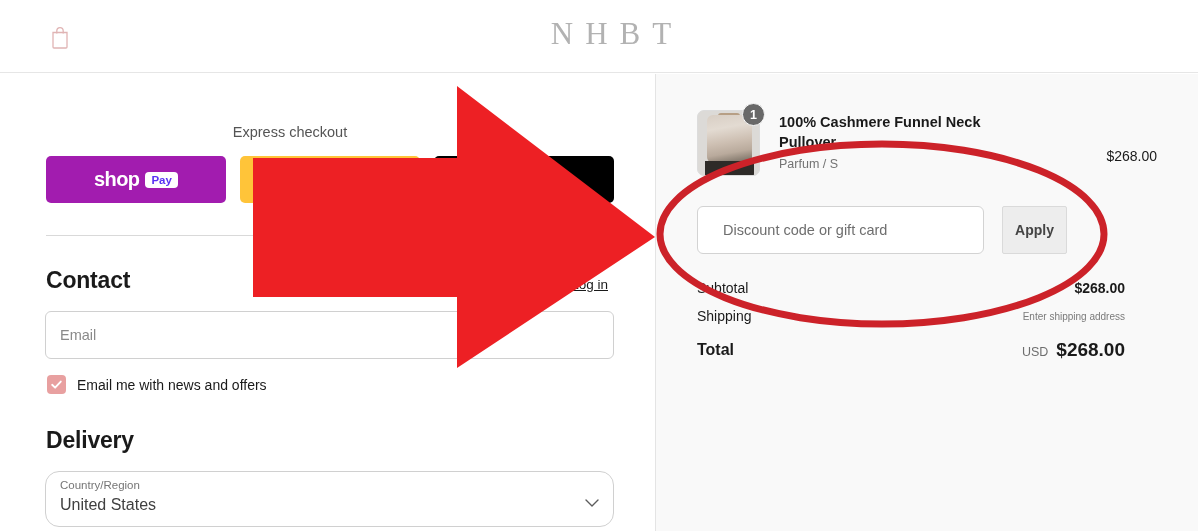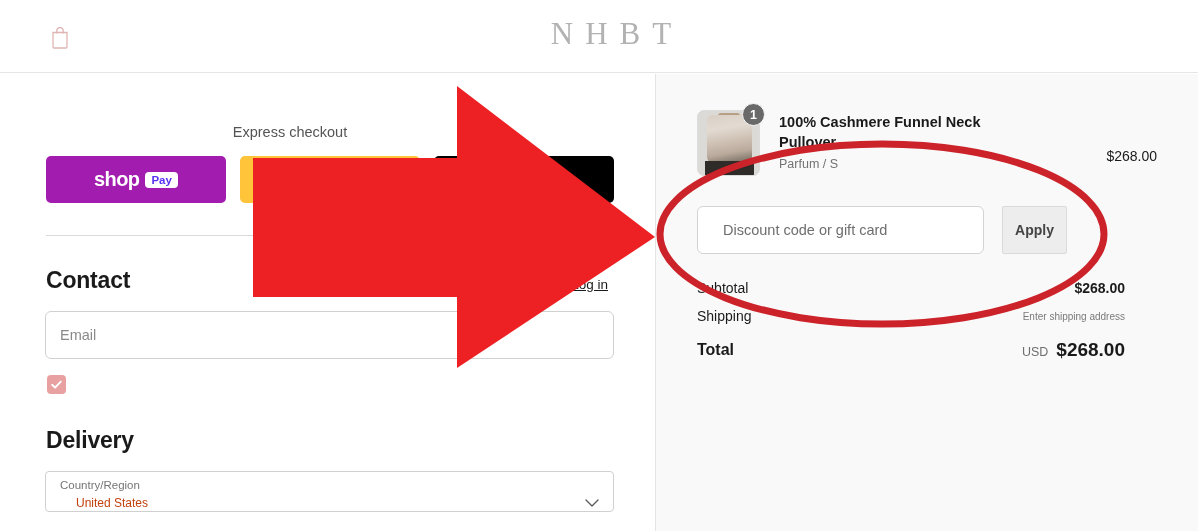--- a/index.html
+++ b/index.html
@@ -94,26 +94,26 @@
   }
   .checkbox svg { display:block; }
   .newsletter-label { font-size:14px; color:#1a1a1a; }
 
   
   .delivery-head {
     position:absolute; left:46px; top:353px;
     font-size:23px; font-weight:700; color:#1a1a1a; letter-spacing:-0.2px;
   }
   .country-select {
-    position:absolute; left:45px; top:397px; width:569px; height:41px;
-    border:1px solid #d0d0d0; border-radius:4px; background:#fff;
+    position:absolute; left:45px; top:397px; width:569px; height:56px;
+    border:1px solid #d0d0d0; border-radius:14px; background:#fff;
     cursor:pointer;
   }
   .cs-label { position:absolute; left:14px; top:7px; font-size:11.5px; color:#767676; }
-  .cs-value { position:absolute; left:14px; top:24px; font-size:12px; color:#c2410c;margin-left:16px; }
+  .cs-value { position:absolute; left:14px; top:24px; font-size:16px; color:#404040; }
   .cs-chevron { position:absolute; right:14px; top:22px; }
 
   
   .prod-row { position:absolute; left:41px; top:36px; width:460px; height:66px; }
   .thumb-wrap { position:absolute; left:0; top:0; width:65px; height:66px; }
   .thumb {
     width:63px; height:66px; border-radius:7px; overflow:hidden;
     border:1px solid #dcdcdc; background:#dcdad7; position:relative;
   }
   .thumb-sweater {
@@ -227,20 +227,21 @@
     </div>
 
     <input class="email-input" type="text" placeholder="Email" style="">
 
     <div class="newsletter-row">
       <div class="checkbox">
         <svg width="13" height="13" viewBox="0 0 14 14">
           <path d="M2.3 7.3 L5.5 10.4 L11.6 3.8" fill="none" stroke="#ffffff" stroke-width="2" stroke-linecap="round" stroke-linejoin="round"></path>
         </svg>
       </div>
+      <span class="newsletter-label">Email me with news and offers</span>
     </div>
 
     <div class="delivery-head">Delivery</div>
     <div class="country-select">
       <div class="cs-label">Country/Region</div>
       <div class="cs-value">United States</div>
       <div class="cs-chevron">
         <svg width="14" height="9" viewBox="0 0 14 9">
           <path d="M1 1 L7 7 L13 1" fill="none" stroke="#5c5c5c" stroke-width="1.4" stroke-linecap="round" stroke-linejoin="round"></path>
         </svg>

